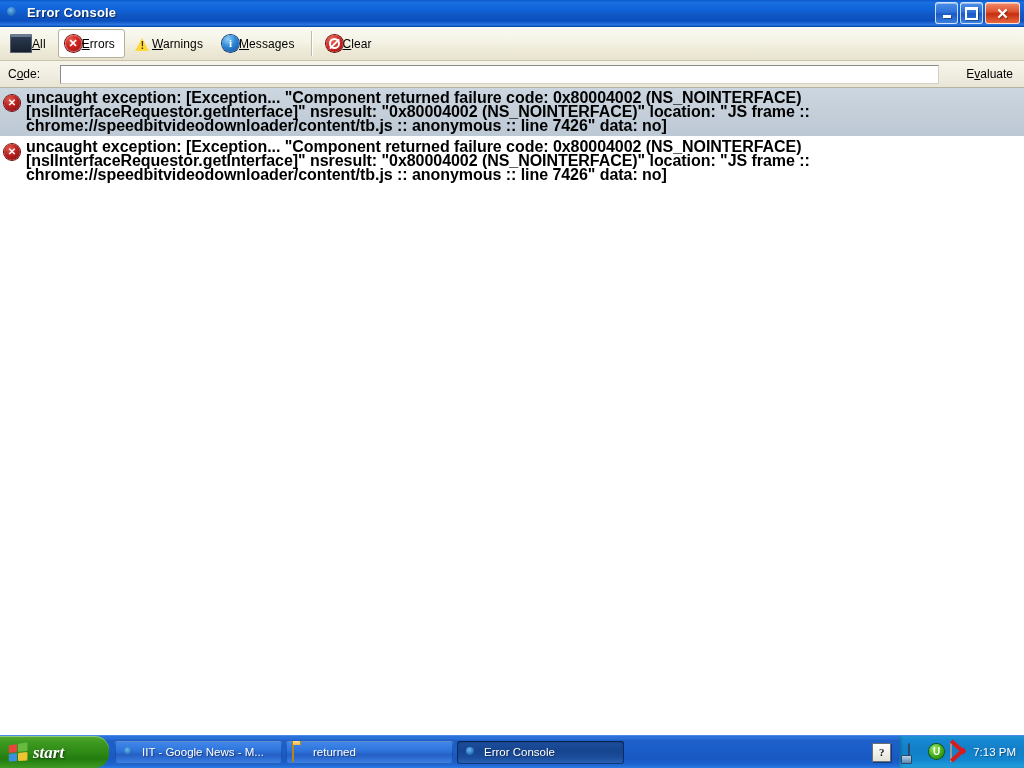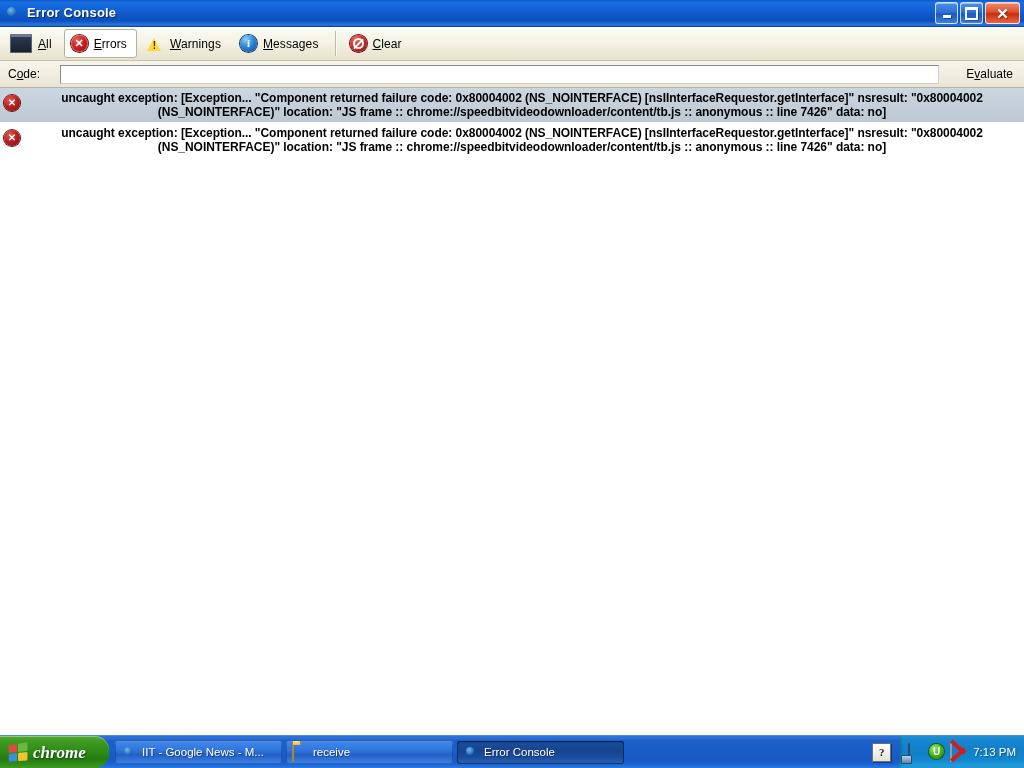--- a/index.html
+++ b/index.html
@@ -102,21 +102,20 @@
     display: flex; align-items: stretch;
     padding: 0 2px;
   }
   .tbtn {
     display: flex; align-items: center;
     padding: 0 9px 0 6px;
     margin: 2px 1px;
     border: 1px solid transparent;
     border-radius: 3px;
     cursor: default;
-    gap: 6px;
   }
   .tbtn.checked {
     background: #ffffff;
     border: 1px solid #b4b09c;
     box-shadow: 0 0 0 1px rgba(255,255,255,0.6) inset;
   }
   .tbtn-label {
     font-size: 12px; color: #000;
     white-space: nowrap;
     letter-spacing: 0.1px;
@@ -247,28 +246,27 @@
     width: 16px; height: 16px;
     margin-top: 4px;
     border-radius: 50%;
     background: radial-gradient(circle at 35% 28%, #e05a4a 0%, #b71f1f 48%, #7d0f10 100%);
     box-shadow: 0 0 0 1px #6d0c0c;
     display: flex; align-items: center; justify-content: center;
     color: #fff; font-size: 10px; font-weight: bold; line-height: 1;
   }
   .msgtext {
     flex: 1 1 auto;
-    font-size: 12px;
+    font-size: 16px;
     font-weight: bold;
     color: #000000;
     line-height: 14px;
     word-break: break-word;
     padding-right: 4px;
     letter-spacing: -0.05px;
-    text-align: center;
   }
 
   
   .taskbar {
     flex: 0 0 32px; height: 32px;
     background: linear-gradient(to bottom,
       #2b72dd 0%, #2a6fd6 8%, #1e5fc8 14%, #1a5ec9 45%,
       #1858c2 70%, #1b63cf 88%, #2a7ae4 100%);
     display: flex; align-items: stretch;
     border-top: 1px solid #4a8ae8;
@@ -507,33 +505,33 @@
 
   <div class="taskbar">
 
     <div class="start-btn">
       <span class="win-flag">
         <i class="wf1"></i>
           <i class="wf2"></i>
           <i class="wf3"></i>
           <i class="wf4"></i>
       </span>
-      <span class="start-label">chrome</span>
+      <span class="start-label">start</span>
     </div>
 
     <div class="tasks">
 
       <div class="taskbtn">
         <span class="tico"><span class="tico-ff"></span></span>
         <span class="tlabel">IIT - Google News - M...</span>
       </div>
 
       <div class="taskbtn">
         <span class="tico"><span class="tico-folder"></span></span>
-        <span class="tlabel">receive</span>
+        <span class="tlabel">returned</span>
       </div>
 
       <div class="taskbtn active">
         <span class="tico"><span class="tico-ff"></span></span>
         <span class="tlabel">Error Console</span>
       </div>
 
     </div>
 
     <div class="tray-sep">

